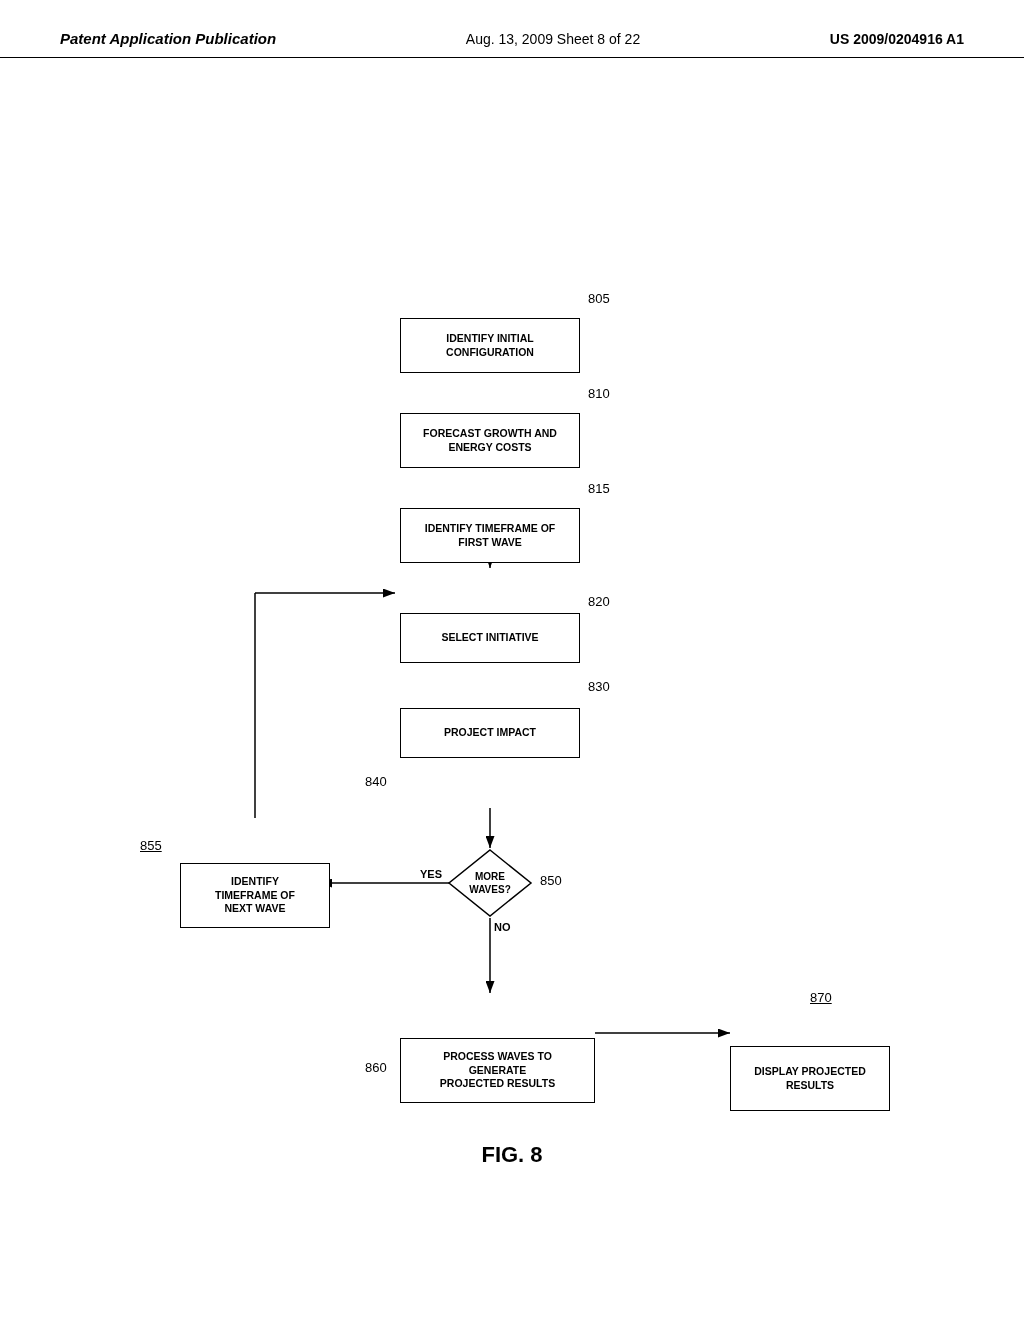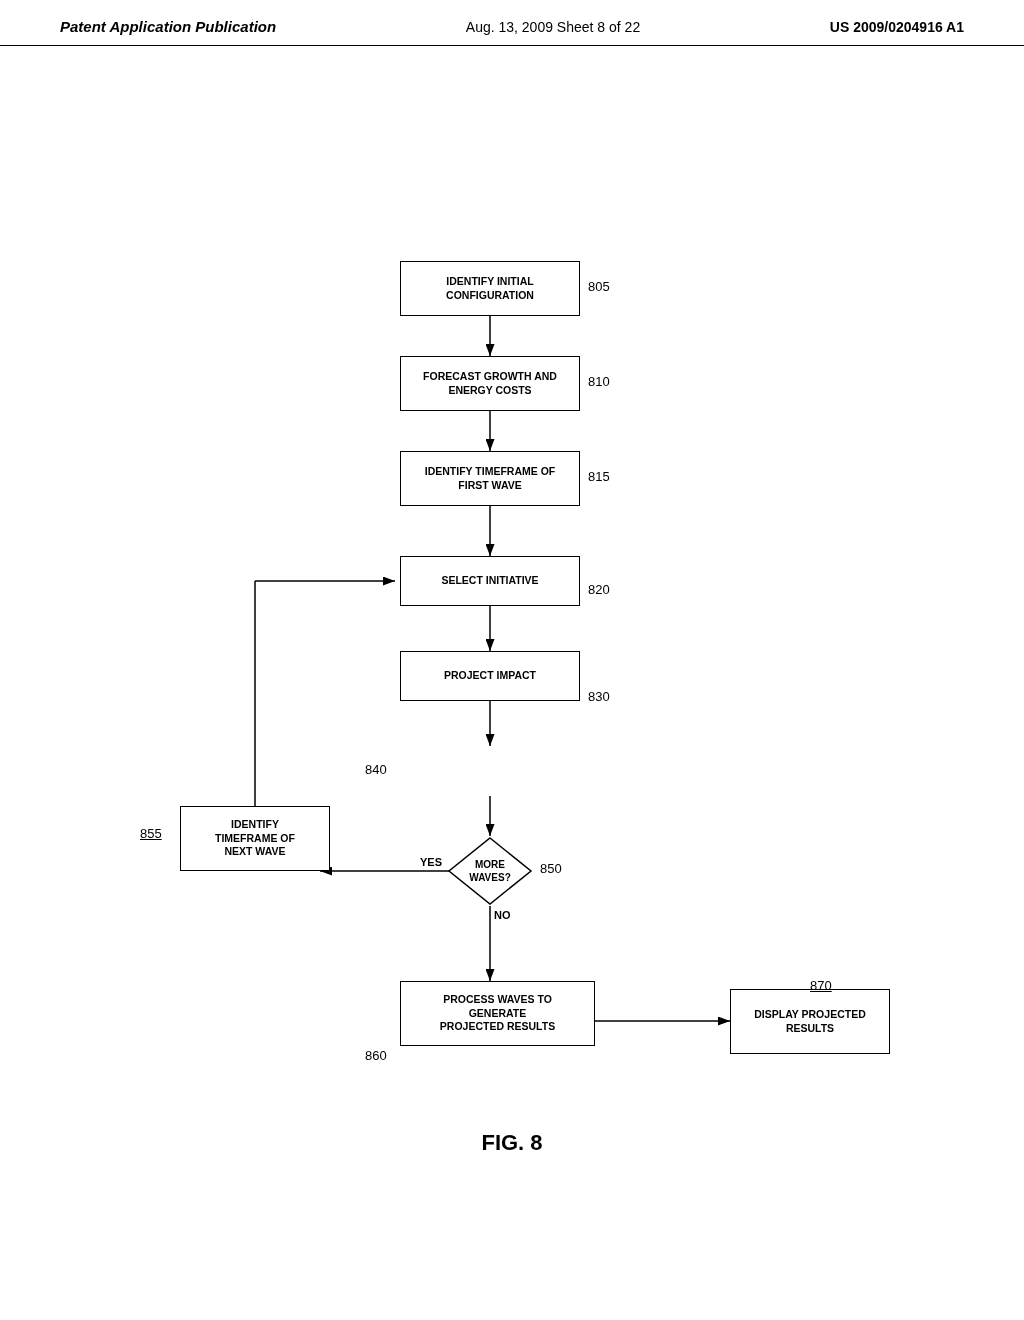--- a/index.html
+++ b/index.html
@@ -9,21 +9,21 @@
       width: 1024px;
       min-height: 1320px;
       position: relative;
       overflow-x: hidden;
     }
 
     .page-header {
       display: flex;
       justify-content: space-between;
       align-items: center;
-      padding: 18px 60px 10px 60px;
+      padding: 30px 60px 10px 60px;
       border-bottom: 1px solid #000;
     }
 
     .header-left {
       font-size: 15px;
       font-weight: bold;
       font-style: italic;
     }
 
     .header-center {
@@ -47,20 +47,21 @@
       border: 1.5px solid #000;
       background: #fff;
       display: flex;
       align-items: center;
       justify-content: center;
       text-align: center;
       font-size: 10.5px;
       font-weight: bold;
       padding: 5px;
       line-height: 1.3;
+      margin-top: 45px;
     }
 
     .step-label {
       position: absolute;
       font-size: 13px;
     }
 
     
     .arrows-svg {
       position: absolute;
@@ -139,21 +140,21 @@
   <span class="step-label" style="left: 588px; top: 423px;">815</span>
 
   <div class="flow-box" style="left: 400px; top: 510px; width: 180px; height: 50px;">
     <span style="white-space:pre-line;">SELECT INITIATIVE</span>
   </div>
   <span class="step-label" style="left: 588px; top: 528px; margin-top: 8px;">820</span>
 
   <div class="flow-box" style="left: 400px; top: 605px; width: 180px; height: 50px;">
     <span style="white-space:pre-line;">PROJECT IMPACT</span>
   </div>
-  <span class="step-label" style="left: 588px; top: 643px;">830</span>
+  <span class="step-label" style="left: 588px; top: 621px;">830</span>
 
   <span class="step-label" style="left: 365px; top: 716px;">840</span>
 
   <div style="position:absolute; left:447px; top:790px; width:86px; height:70px;">
     <svg width="86" height="70" viewBox="0 0 86 70">
       <polygon points="43,2 84,35 43,68 2,35" fill="white" stroke="black" stroke-width="1.5"></polygon>
     </svg>
     <div style="position:absolute;top:0;left:0;width:86px;height:70px;display:flex;align-items:center;justify-content:center;text-align:center;font-size:10px;font-weight:bold;line-height:1.3;">
       <span style="white-space:pre-line;">MORE
 WAVES?</span>

